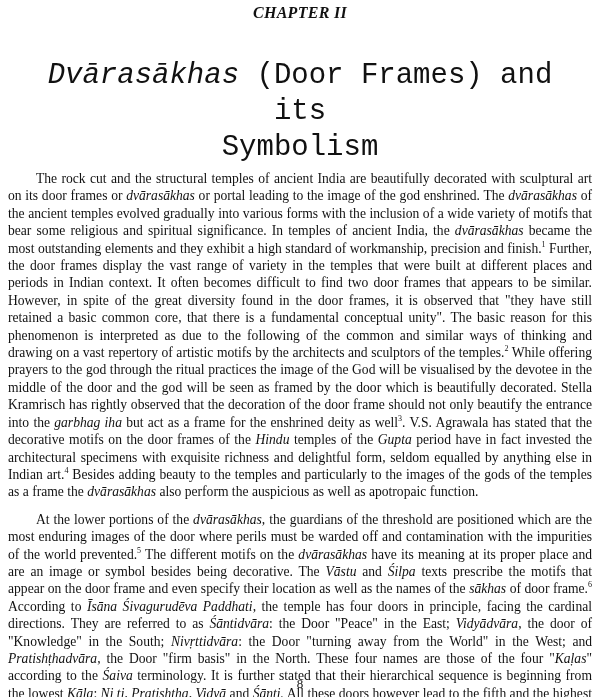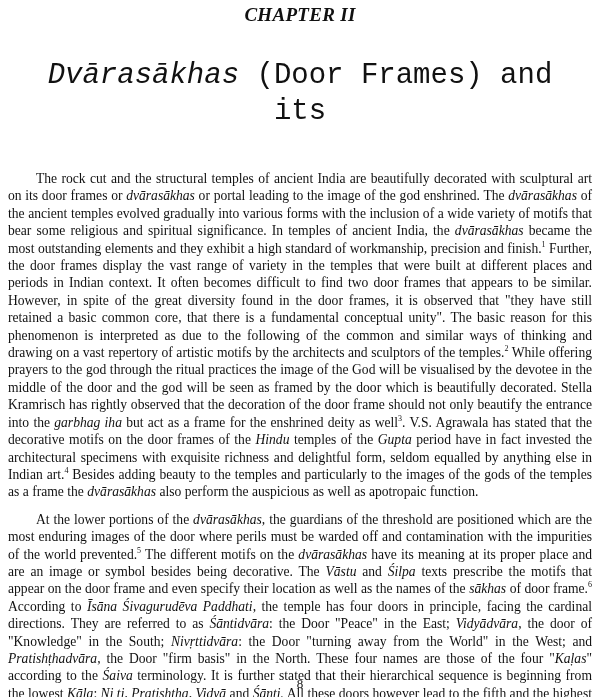--- a/index.html
+++ b/index.html
@@ -1,39 +1,40 @@
 <!DOCTYPE html>
 <html><head>
 <meta charset="utf-8">
 <style>
   html, body { margin:0; padding:0; background:#ffffff; }
   body { width:600px; height:697px; overflow:hidden; position:relative; color:#111; }
   .page { position:absolute; left:0; top:0; width:600px; height:697px; }
   .chapter { position:absolute; top:4px; left:0; width:600px; text-align:center;
-    font-family:"Liberation Serif", serif; font-style:italic; font-weight:bold; font-size:19px; letter-spacing:0.3px; }
+    font-family:"Liberation Serif", serif; font-style:italic; font-weight:bold; font-size:16px; letter-spacing:0.3px; }
   .title { position:absolute; top:58px; left:20px; width:560px; text-align:center;
     font-family:Liberation Mono, monospace; font-size:29px; line-height:36px; color:#111; }
   .title i { font-style:italic; }
   .body { position:absolute; top:170px; left:8px; width:584px;
     font-family:"Liberation Serif", serif; font-size:13.6px; line-height:17.4px; text-align:justify; }
   .body p { margin:0; text-indent:28px; }
   .body p + p { margin-top:10px; }
   .body i { font-style:italic; }
   .body sup { font-size:8px; line-height:0; vertical-align:super; }
   .pagenum { position:absolute; top:676px; left:0; width:600px; text-align:center;
     font-family:"Liberation Serif", serif; font-size:13px; }
 </style>
 </head>
 <body>
 
 <div class="page">
   <div class="chapter">CHAPTER II</div>
 
   <div class="title">
     <i>Dvārasākhas</i><span> (Door Frames) and its</span><br>
+    <span>Symbolism</span>
   </div>
 
   <div class="body">
     <p><span>The rock cut and the structural temples of ancient India are beautifully decorated with sculptural art on its door frames or </span><i>dvārasākhas</i><span> or portal leading to the image of the god enshrined.  The </span><i>dvārasākhas</i><span> of the ancient temples evolved gradually into various forms with the inclusion of a wide variety of motifs that bear some religious and spiritual significance. In temples of ancient India, the </span><i>dvārasākhas</i><span> became the most outstanding elements and they exhibit a high standard of workmanship, precision and finish.</span><sup>1</sup><span> Further, the door frames display the vast range of variety in the temples that were built at different places and periods in Indian context.  It often becomes difficult to find two door frames that appears to be similar.  However, in spite of the great diversity found in the door frames, it is observed that "they have still retained a basic common core, that there is a fundamental conceptual unity".  The basic reason for this phenomenon is interpreted as due to the following of the common and similar ways of thinking and drawing on a vast repertory of artistic motifs by the architects and sculptors of the temples.</span><sup>2</sup><span> While offering prayers to the god through the ritual practices the image of the God will be visualised by the devotee in the middle of the door and the god will be seen as framed by the door which is beautifully decorated.  Stella Kramrisch has rightly observed that the decoration of the door frame should not only beautify the entrance into the </span><i>garbhag iha</i><span> but act as a frame for the enshrined deity as well</span><sup>3</sup><span>. V.S. Agrawala  has stated that the decorative motifs on the door frames of the </span><i>Hindu</i><span> temples of the </span><i>Gupta</i><span> period have in fact invested the architectural specimens with exquisite richness and delightful form, seldom equalled by anything else in Indian art.</span><sup>4</sup><span> Besides adding beauty to the temples and particularly to the images of the gods of the temples as a frame the </span><i>dvārasākhas</i><span> also perform the auspicious as well as apotropaic function.</span></p>
     <p><span>At the lower portions of the </span><i>dvārasākhas</i><span>, the guardians of the threshold are positioned which are the most enduring images of the door where perils must be warded off and contamination with the impurities of the world prevented.</span><sup>5</sup><span> The different motifs on the </span><i>dvārasākhas</i><span> have its meaning at its proper place and are an image or symbol besides being decorative.  The </span><i>Vāstu</i><span> and </span><i>Śilpa</i><span> texts prescribe the motifs that appear on the door frame and even specify their location as well as the names of the </span><i>sākhas</i><span> of door frame.</span><sup>6</sup><span> According to </span><i>Īsāna Śivagurudēva Paddhati</i><span>, the temple has four doors in principle, facing the cardinal directions.  They are referred to as </span><i>Śāntidvāra</i><span>: the Door "Peace" in the East; </span><i>Vidyādvāra</i><span>, the door of "Knowledge" in the South; </span><i>Nivṛttidvāra</i><span>: the Door "turning away from the World" in the West; and </span><i>Pratishṭhadvāra</i><span>, the Door "firm basis" in the North.  These four names are those of the four "</span><i>Kaḷas</i><span>" according to the </span><i>Śaiva</i><span> terminology.  It is further stated that their hierarchical sequence is beginning from the lowest </span><i>Kāḷa</i><span>: </span><i>Ni   ti, Pratishṭha, Vidyā</i><span> and </span><i>Śānti.</i><span> All these doors however lead to the fifth and the highest "</span></p>
   </div>
 
   <div class="pagenum">8</div>
 </div>
 

